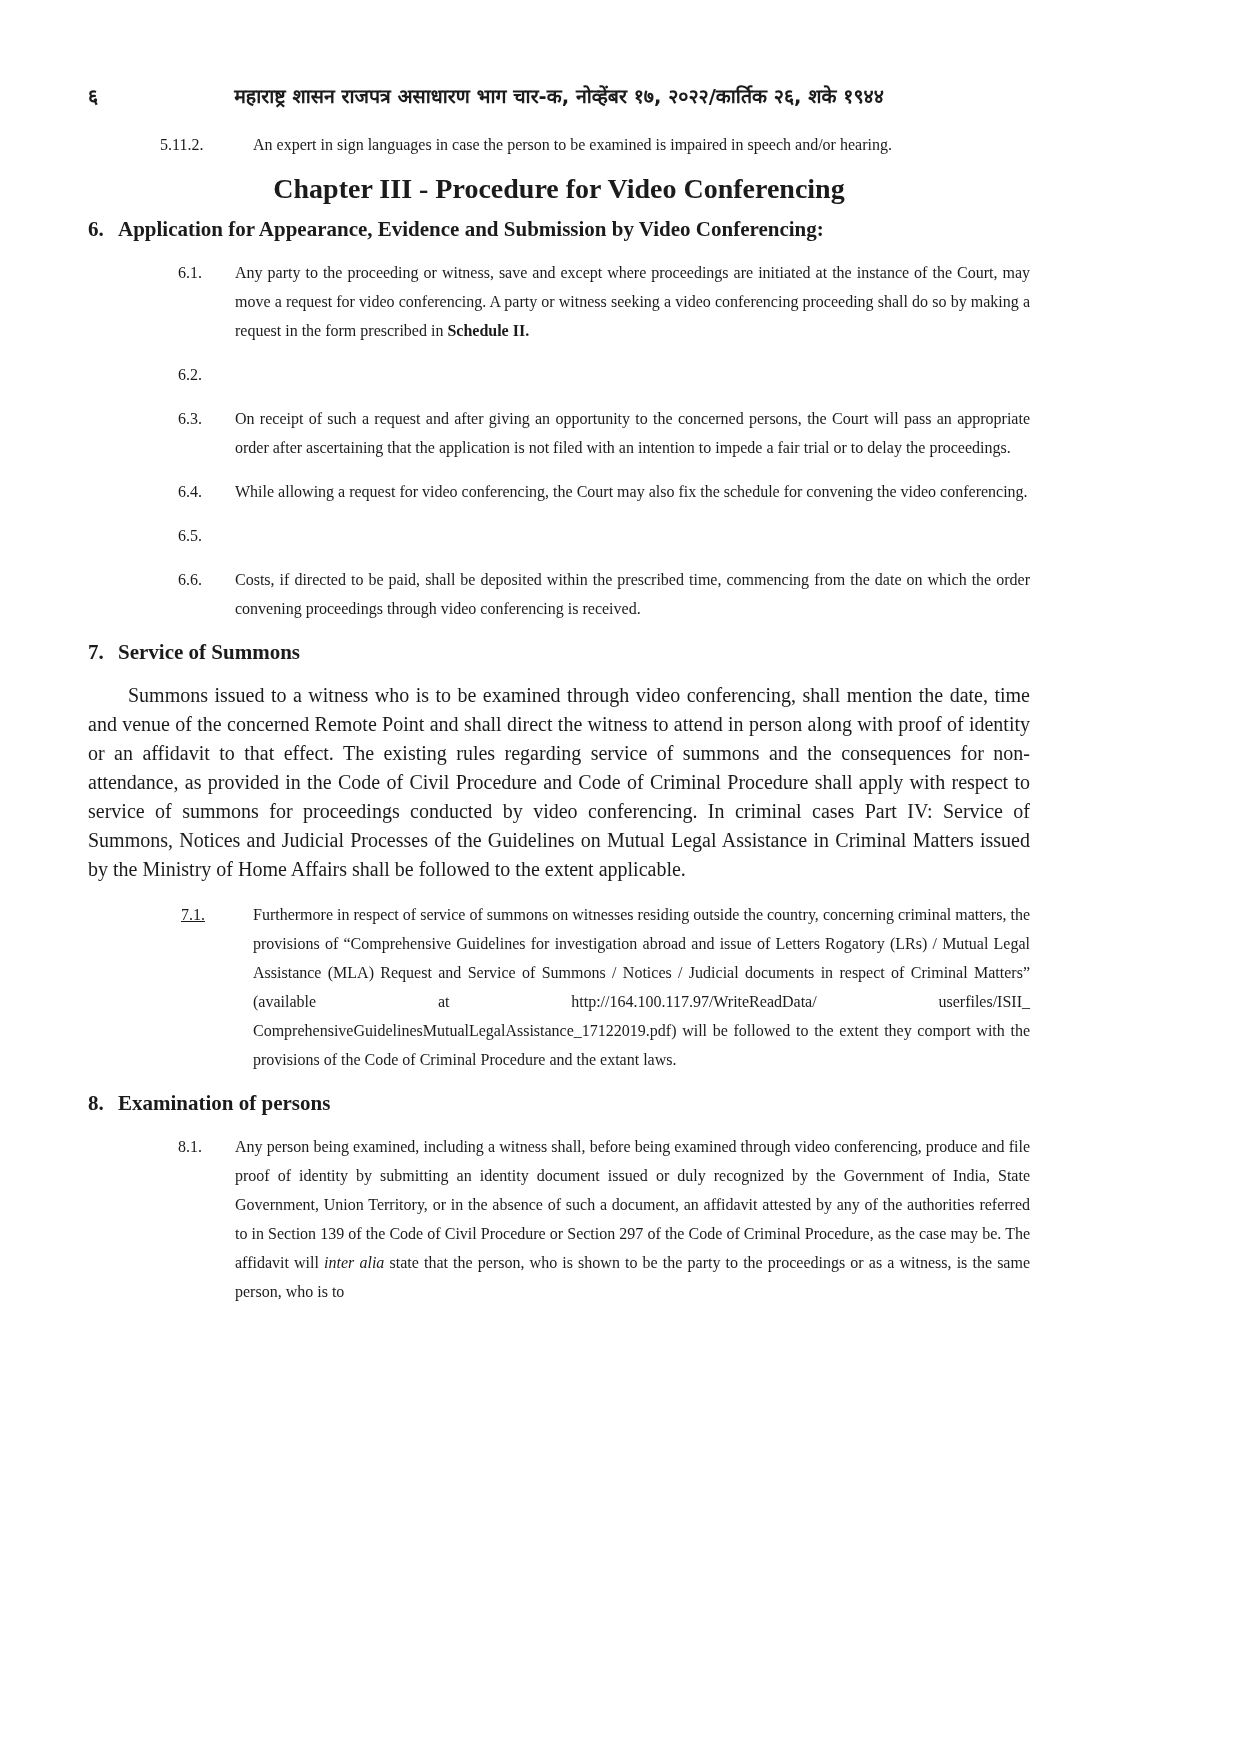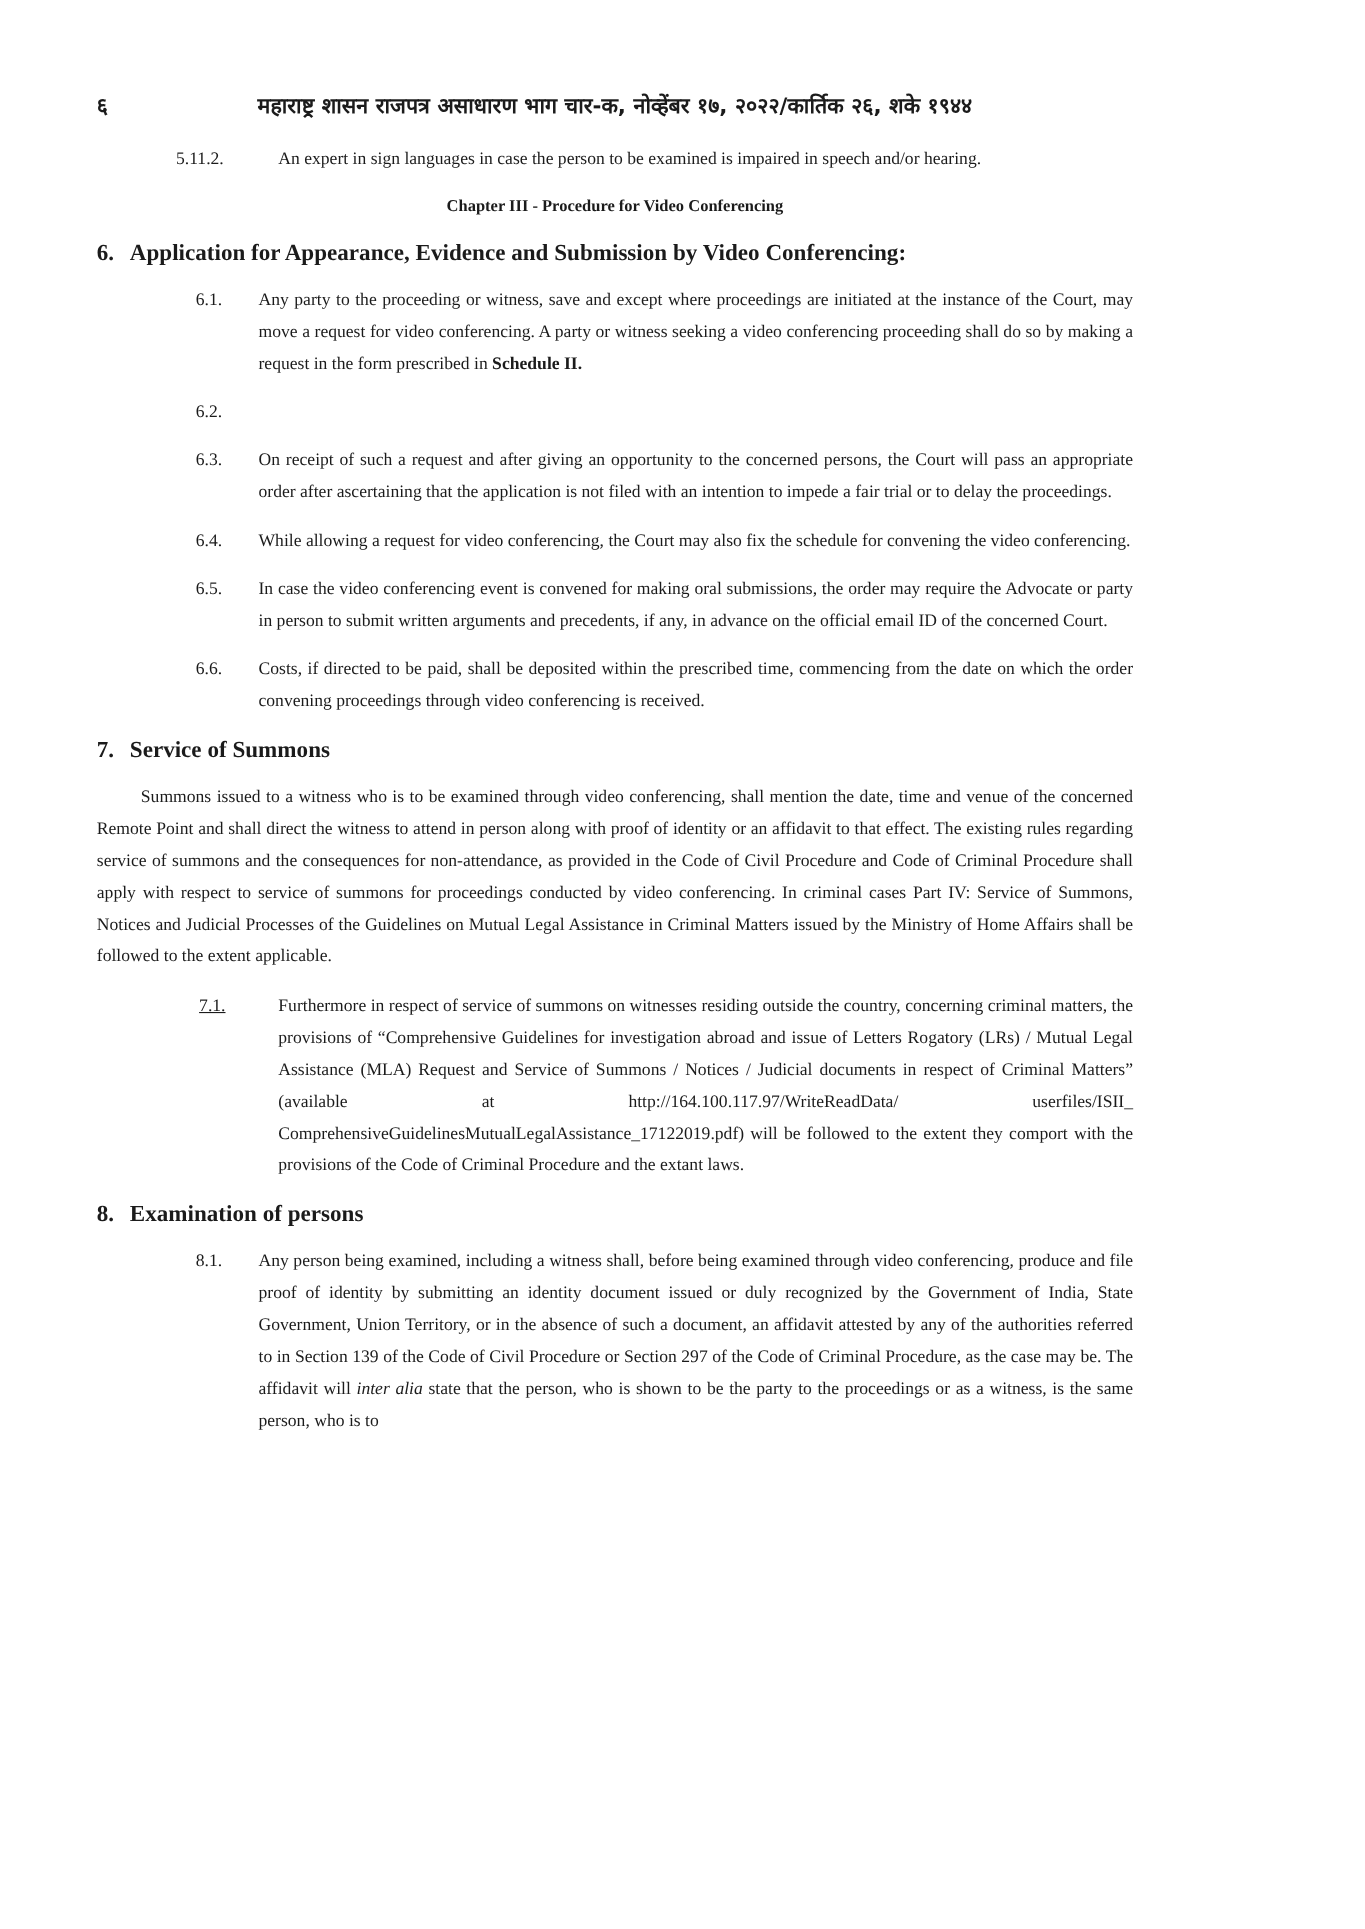--- a/index.html
+++ b/index.html
@@ -58,37 +58,37 @@
   
   .clause.lvl6 { padding-left: 58px; }
   .clause.lvl6 .num { width: 57px; margin-left: 32px; }
   
   .clause.lvl7 { padding-left: 93px; }
   .clause.lvl7 .num { width: 72px; text-decoration: underline; }
 
   .chapter-heading {
     text-align: center;
     font-weight: bold;
-    font-size: 15px;
+    font-size: 28px;
     line-height: 29px;
     margin: 8px 0 12px 0;
   }
   .section-heading {
     display: flex;
     font-weight: bold;
     font-size: 21px;
     line-height: 29px;
     margin: 4px 0 14px 0;
   }
   .section-heading .num {
     flex: 0 0 auto;
     width: 30px;
   }
   .flow-paragraph {
-    font-size: 16px;
+    font-size: 20px;
     line-height: 29px;
     text-align: justify;
     text-indent: 40px;
     margin: 0 0 16px 0;
   }
   b.inline-bold { font-weight: bold; }
   i.inline-italic { font-style: italic; }
 </style>
 </head>
 <body>
@@ -127,21 +127,20 @@
     <span class="body">On receipt of such a request and after giving an opportunity to the concerned persons, the Court will pass an appropriate order after ascertaining that the application is not filed with an intention to impede a fair trial or to delay the proceedings.</span>
   </div>
 
   <div class="clause lvl6">
     <span class="num">6.4.</span>
     <span class="body">While allowing a request for video conferencing, the Court may also fix the schedule for convening the video conferencing.</span>
   </div>
 
   <div class="clause lvl6">
     <span class="num">6.5.</span>
-    <span class="body">In case the video conferencing event is convened for making oral submissions, the order may require the Advocate or party in person to submit written arguments and precedents, if any, in advance on the official email ID of the concerned Court.</span>
   </div>
 
   <div class="clause lvl6">
     <span class="num">6.6.</span>
     <span class="body">Costs, if directed to be paid, shall be deposited within the prescribed time, commencing from the date on which the order convening proceedings through video conferencing is received.</span>
   </div>
 
   <div class="section-heading">
     <span class="num">7.</span>
     <span>Service of Summons</span>

